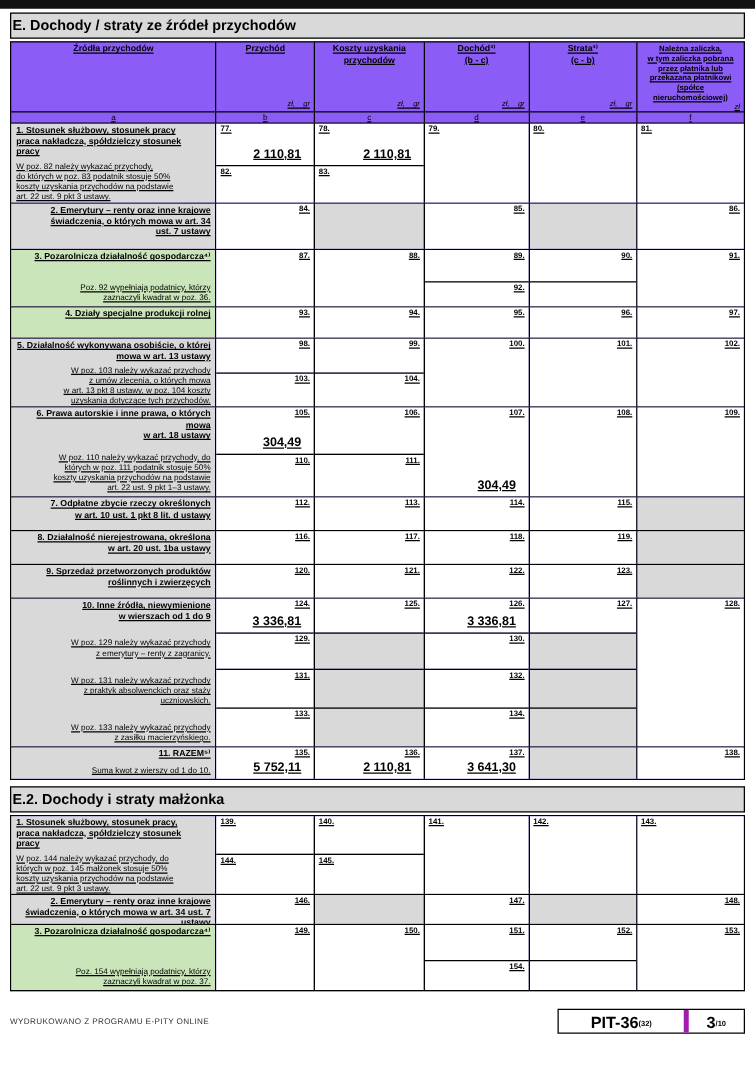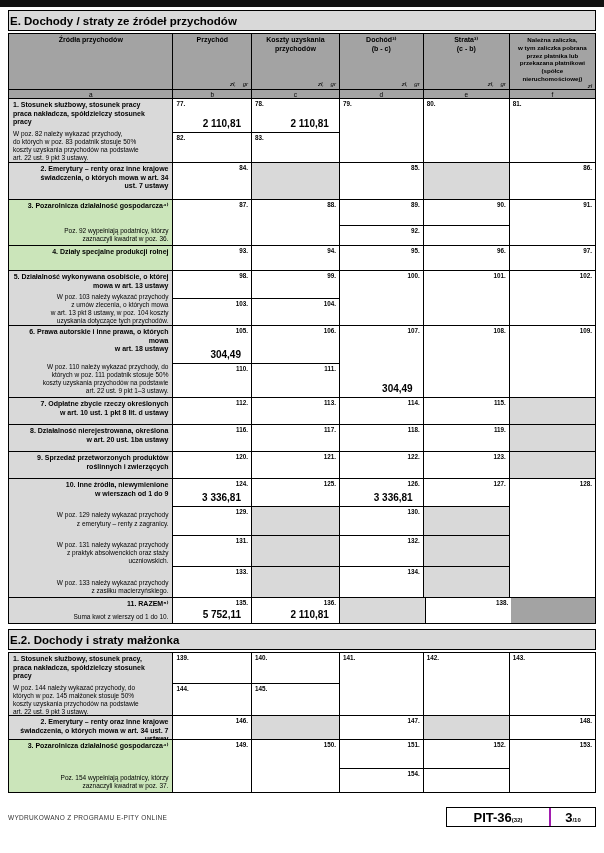--- a/index.html
+++ b/index.html
@@ -6,21 +6,21 @@
   html,body { background:#fff; }
   body { width:604px; height:853px; font-family:"Liberation Sans","DejaVu Sans",sans-serif; color:#000; position:relative; }
   .topbar { width:604px; height:7px; background:#111; }
   .content { margin:0 8px; }
 
   .sec-h { border:1px solid #000; background:#d9d9d9; height:21px; display:flex; align-items:center; padding-left:1px; font-size:11.5px; font-weight:700; }
   .sec-e { margin-top:3px; }
   .sec-e1 { margin-top:6px; }
   .sec-e2 { margin-top:5px; }
 
-  .ftable { border:1.5px solid #000; margin-top:2px; background:#a3a3a3; }
+  .ftable { border:1.5px solid #000; margin-top:2px; background:#8b5cf6;text-decoration:underline; }
 
   
   .col-a { width:27.9%; }
   .col-b { width:13.4%; }
   .col-c { width:15.0%; }
   .col-d { width:14.3%; }
   .col-e { width:14.7%; }
   .col-f { width:14.7%; }
 
   .thead { display:flex; height:56px; border-bottom:1px solid #000; }
@@ -45,21 +45,21 @@
   .col-stack { display:flex; flex-direction:column; border-left:1px solid #000; }
   .fcell { flex:1 1 0; display:flex; flex-direction:column; padding:1px 3px; overflow:hidden; background:#fff; }
   .fcell + .fcell { border-top:1px solid #000; }
   .fcell.gray { background:#d9d9d9; }
   .fnum { font-size:6.3px; font-weight:700; }
   .fval { margin-top:auto; align-self:flex-end; font-size:10px; font-weight:700; padding:0 7px 2px 0; white-space:pre; }
 
   .footer { margin-top:14px; display:flex; align-items:center; justify-content:space-between; }
   .fleft { font-size:6.5px; color:#333; letter-spacing:.3px; }
   .fbox { display:flex; border:1.5px solid #000; height:20px; }
-  .fb1 { width:104px; display:flex; align-items:center; justify-content:center; border-right:2px solid #a21caf; }
+  .fb1 { width:104px; display:flex; align-items:center; justify-content:center; border-right:4px solid #a21caf; }
   .fb2 { width:44px; display:flex; align-items:center; justify-content:center; }
   .big { font-size:13px; font-weight:700; }
   .sub { font-size:6px; font-weight:700; align-self:flex-end; margin-bottom:3px; }
   .fb1,.fb2 { padding:0 2px; }
 </style>
 </head>
 <body>
 
 <div class="topbar"></div>
 
@@ -496,20 +496,26 @@
               <span class="fnum">135.</span>
               <span class="fval">5 752,11</span>
             </div>
           </div>
           <div class="col-stack col-c">
             <div class="fcell">
               <span class="fnum">136.</span>
               <span class="fval">2 110,81</span>
             </div>
           </div>
+          <div class="col-stack col-d">
+            <div class="fcell">
+              <span class="fnum">137.</span>
+              <span class="fval">3 641,30</span>
+            </div>
+          </div>
           <div class="col-stack col-e">
             <div class="fcell gray"></div>
           </div>
           <div class="col-stack col-f">
             <div class="fcell">
               <span class="fnum">138.</span>
             </div>
           </div>
         </div>
       </div>

